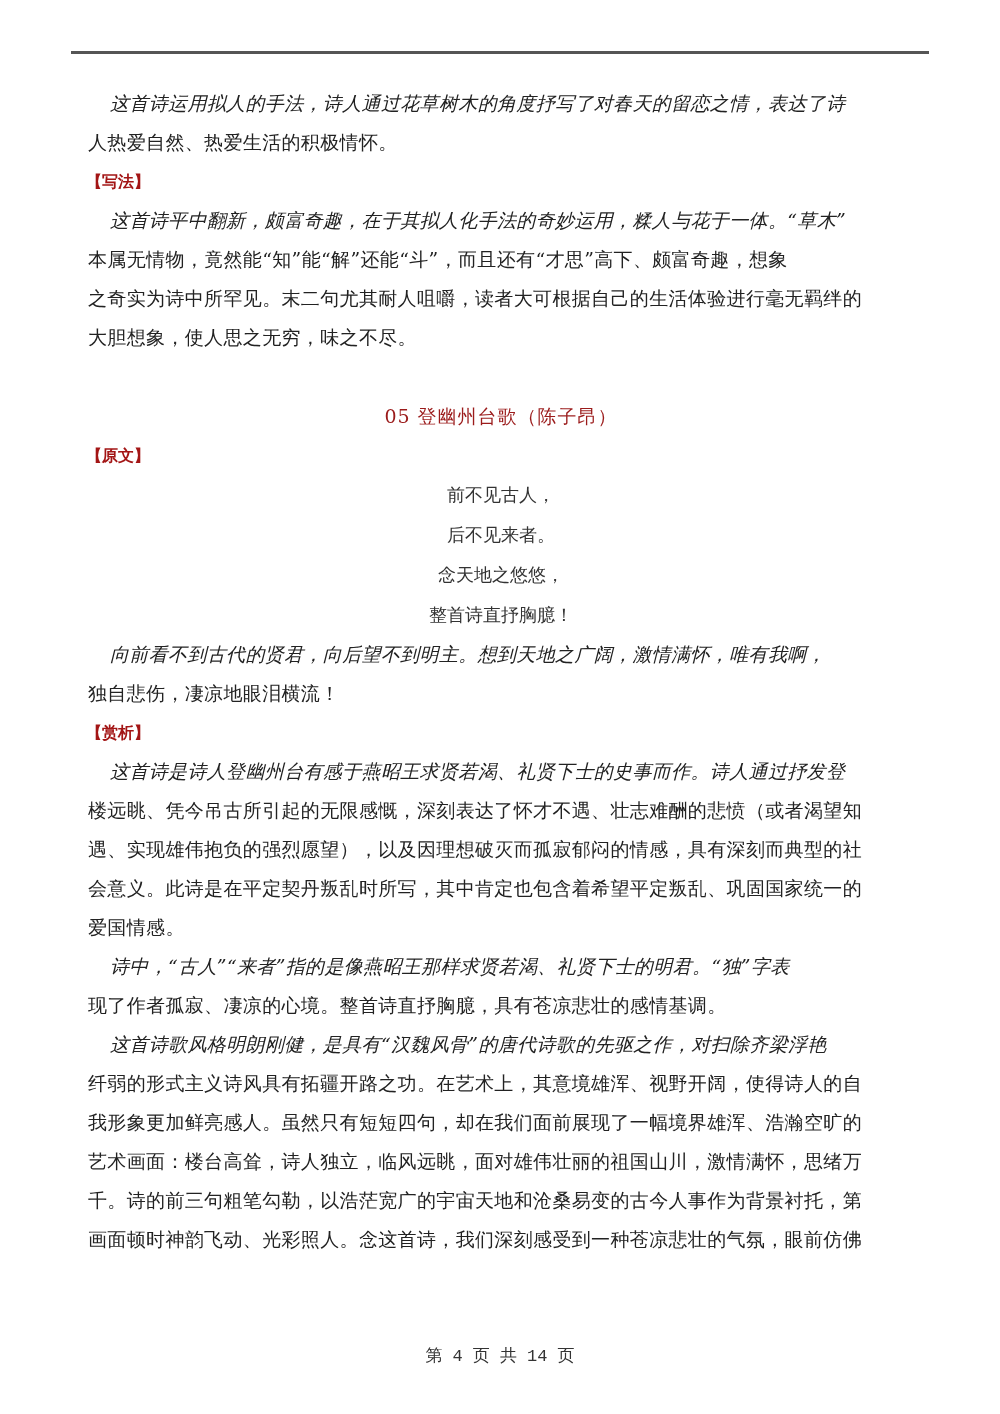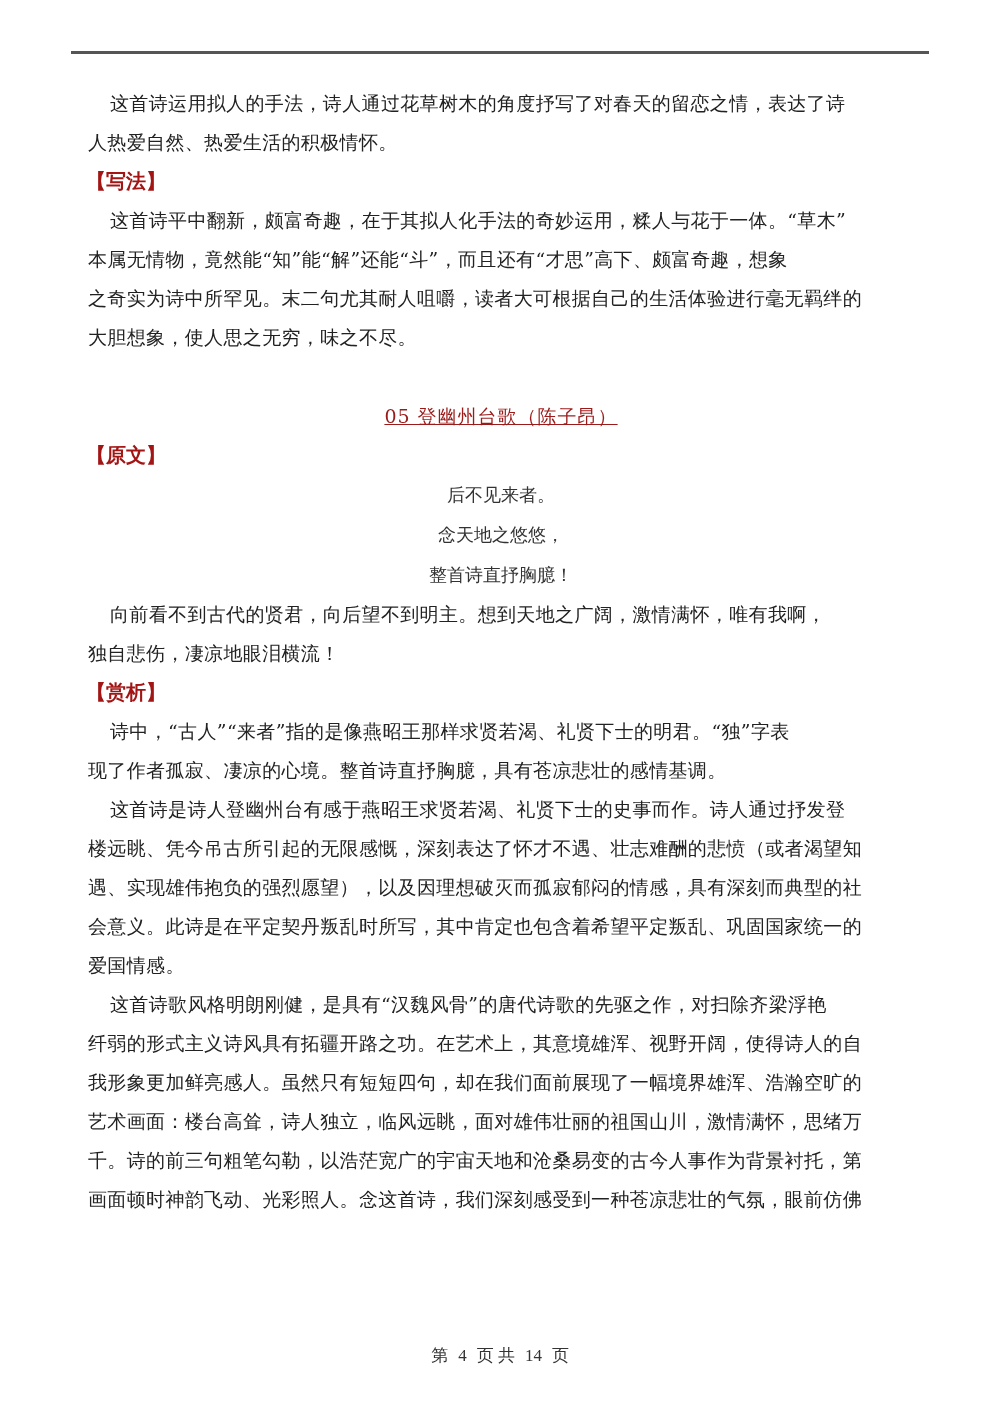--- a/index.html
+++ b/index.html
@@ -1,27 +1,27 @@
 <!DOCTYPE html>
 <html><head>
 <meta charset="utf-8">
 <style>
   html, body { margin:0; padding:0; background:#ffffff; }
   body { width:1000px; height:1414px; position:relative; overflow:hidden;
          font-family:"DejaVu Serif","Liberation Serif",serif; color:#222; }
   .rule { position:absolute; left:71px; top:51px; width:858px; height:3px; background:#555555; }
   .content { position:absolute; left:88px; top:84px; width:826px; }
   .line { height:39px; line-height:39px; font-size:19px; white-space:nowrap; letter-spacing:0.35px; }
-  .indent { padding-left:22px; }
-  .heading { color:#a31515; font-weight:bold; font-size:20px; height:39px; line-height:39px; margin-left:-2px; }
-  .title { color:#9b1b1b; text-align:center; font-size:19px; height:39px; line-height:39px; letter-spacing:1px;text-decoration:underline; }
+  .indent { padding-left:22px;font-style:italic; }
+  .heading { color:#a31515; font-weight:bold; font-size:16px; height:39px; line-height:39px; margin-left:-2px; }
+  .title { color:#9b1b1b; text-align:center; font-size:19px; height:39px; line-height:39px; letter-spacing:1px; }
   .poem { text-align:center; font-size:18px; height:40px; line-height:40px; color:#333; }
   .gap-title { height:40px; }
   .footer { position:absolute; left:0; width:1000px; top:1344px; text-align:center; font-size:17px;
-            color:#333; font-family:Liberation Serif, serif; }
+            color:#333; font-family:Liberation Mono, monospace; }
   .footer span { margin:0 5px; }
 </style>
 </head>
 <body>
 
 <div class="rule"></div>
 
 <div class="content">
 
   <div>
@@ -35,41 +35,42 @@
     <div class="line">本属无情物，竟然能“知”能“解”还能“斗”，而且还有“才思”高下、颇富奇趣，想象</div>
     <div class="line">之奇实为诗中所罕见。末二句尤其耐人咀嚼，读者大可根据自己的生活体验进行毫无羁绊的</div>
     <div class="line">大胆想象，使人思之无穷，味之不尽。</div>
   </div>
 
   <div class="gap-title"></div>
   <div class="title">05  登幽州台歌（陈子昂）</div>
 
   <div class="heading">【原文】</div>
   <div>
+    <div class="poem">前不见古人，</div>
     <div class="poem">后不见来者。</div>
     <div class="poem">念天地之悠悠，</div>
     <div class="poem">整首诗直抒胸臆！</div>
   </div>
 
   <div>
     <div class="line indent">向前看不到古代的贤君，向后望不到明主。想到天地之广阔，激情满怀，唯有我啊，</div>
     <div class="line">独自悲伤，凄凉地眼泪横流！</div>
   </div>
 
   <div class="heading">【赏析】</div>
   <div>
-    <div class="line indent">诗中，“古人”“来者”指的是像燕昭王那样求贤若渴、礼贤下士的明君。“独”字表</div>
-    <div class="line">现了作者孤寂、凄凉的心境。整首诗直抒胸臆，具有苍凉悲壮的感情基调。</div>
-  </div>
-  <div>
     <div class="line indent">这首诗是诗人登幽州台有感于燕昭王求贤若渴、礼贤下士的史事而作。诗人通过抒发登</div>
     <div class="line">楼远眺、凭今吊古所引起的无限感慨，深刻表达了怀才不遇、壮志难酬的悲愤（或者渴望知</div>
     <div class="line">遇、实现雄伟抱负的强烈愿望），以及因理想破灭而孤寂郁闷的情感，具有深刻而典型的社</div>
     <div class="line">会意义。此诗是在平定契丹叛乱时所写，其中肯定也包含着希望平定叛乱、巩固国家统一的</div>
     <div class="line">爱国情感。</div>
+  </div>
+  <div>
+    <div class="line indent">诗中，“古人”“来者”指的是像燕昭王那样求贤若渴、礼贤下士的明君。“独”字表</div>
+    <div class="line">现了作者孤寂、凄凉的心境。整首诗直抒胸臆，具有苍凉悲壮的感情基调。</div>
   </div>
   <div>
     <div class="line indent">这首诗歌风格明朗刚健，是具有“汉魏风骨”的唐代诗歌的先驱之作，对扫除齐梁浮艳</div>
     <div class="line">纤弱的形式主义诗风具有拓疆开路之功。在艺术上，其意境雄浑、视野开阔，使得诗人的自</div>
     <div class="line">我形象更加鲜亮感人。虽然只有短短四句，却在我们面前展现了一幅境界雄浑、浩瀚空旷的</div>
     <div class="line">艺术画面：楼台高耸，诗人独立，临风远眺，面对雄伟壮丽的祖国山川，激情满怀，思绪万</div>
     <div class="line">千。诗的前三句粗笔勾勒，以浩茫宽广的宇宙天地和沧桑易变的古今人事作为背景衬托，第</div>
     <div class="line">画面顿时神韵飞动、光彩照人。念这首诗，我们深刻感受到一种苍凉悲壮的气氛，眼前仿佛</div>
   </div>
 </div>

